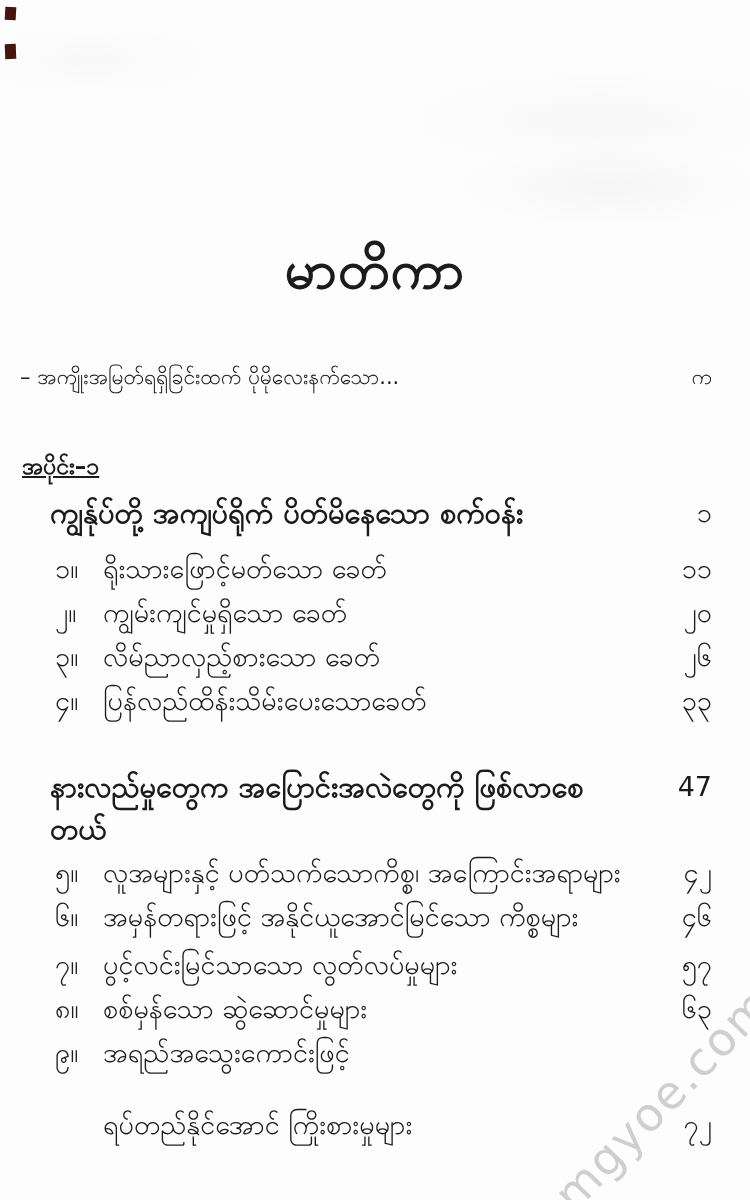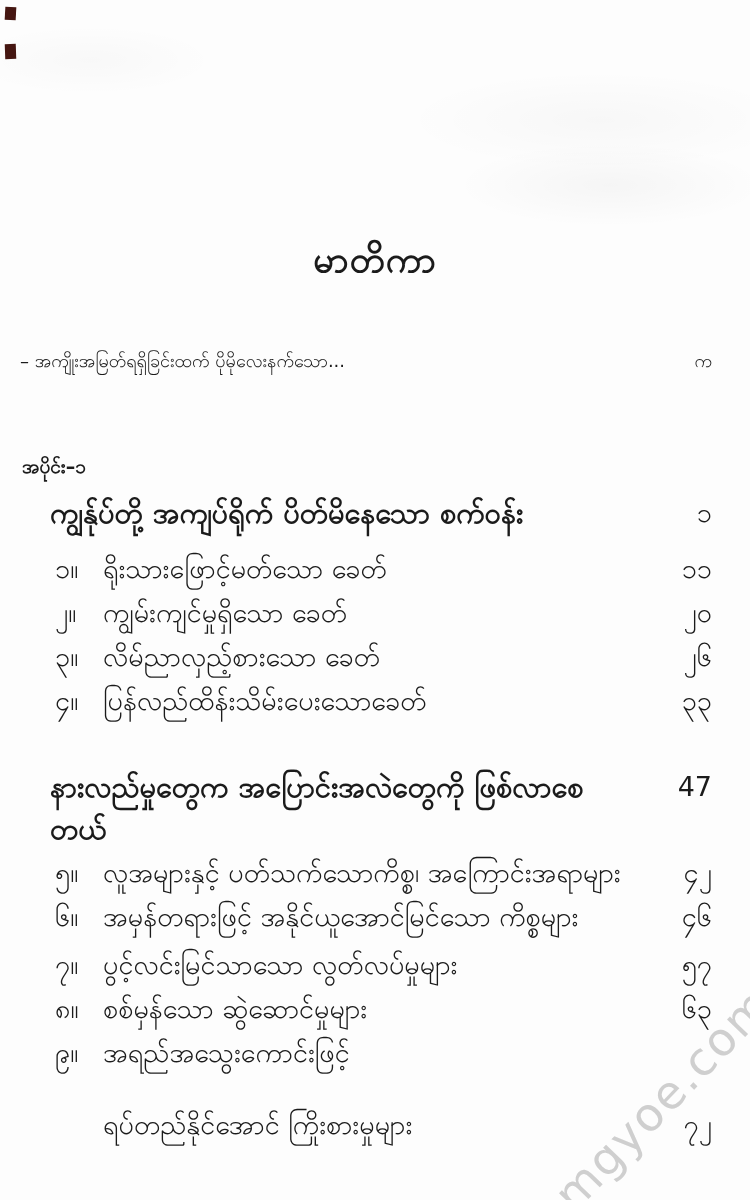--- a/index.html
+++ b/index.html
@@ -25,30 +25,30 @@
     transform:rotate(-46deg); transform-origin:center;
     font-size:46px; letter-spacing:2px;
     color:rgba(170,170,170,0.55);
     text-align:center; white-space:nowrap;
     pointer-events:none;
   }
 
   .title {
     position:absolute; top:236px; left:0; right:0;
     margin:0; text-align:center;
-    font-size:36px; font-weight:700; letter-spacing:1px;
+    font-size:53px; font-weight:700; letter-spacing:1px;
   }
 
   .row { position:absolute; display:flex; align-items:flex-start; line-height:42px; }
   .grow { flex:1 1 auto; }
   .pnum { flex:0 0 auto; text-align:right; min-width:56px; font-weight:400; }
 
-  .preface { top:340px; left:20px; right:38px; font-size:18px; }
+  .preface { top:356px; left:20px; right:38px; font-size:21px; }
 
-  .part-label { position:absolute; left:22px; font-size:19px; font-weight:700; line-height:40px; }
+  .part-label { position:absolute; left:22px; font-size:23px; font-weight:700; line-height:40px;text-decoration:underline; }
   .lbl-1 { top:446px; }
   .lbl-2 { top:764px; }
 
   .part-title { font-size:29px; font-weight:700; left:50px; right:38px;gap:48px; }
   .pt-1 { top:492px; }
   .pt-2 { top:766px; }
   .part-title .pnum { font-size:27px; }
 
   .item { left:55px; right:38px; font-size:27px; }
   .item .num { flex:0 0 48px; }

